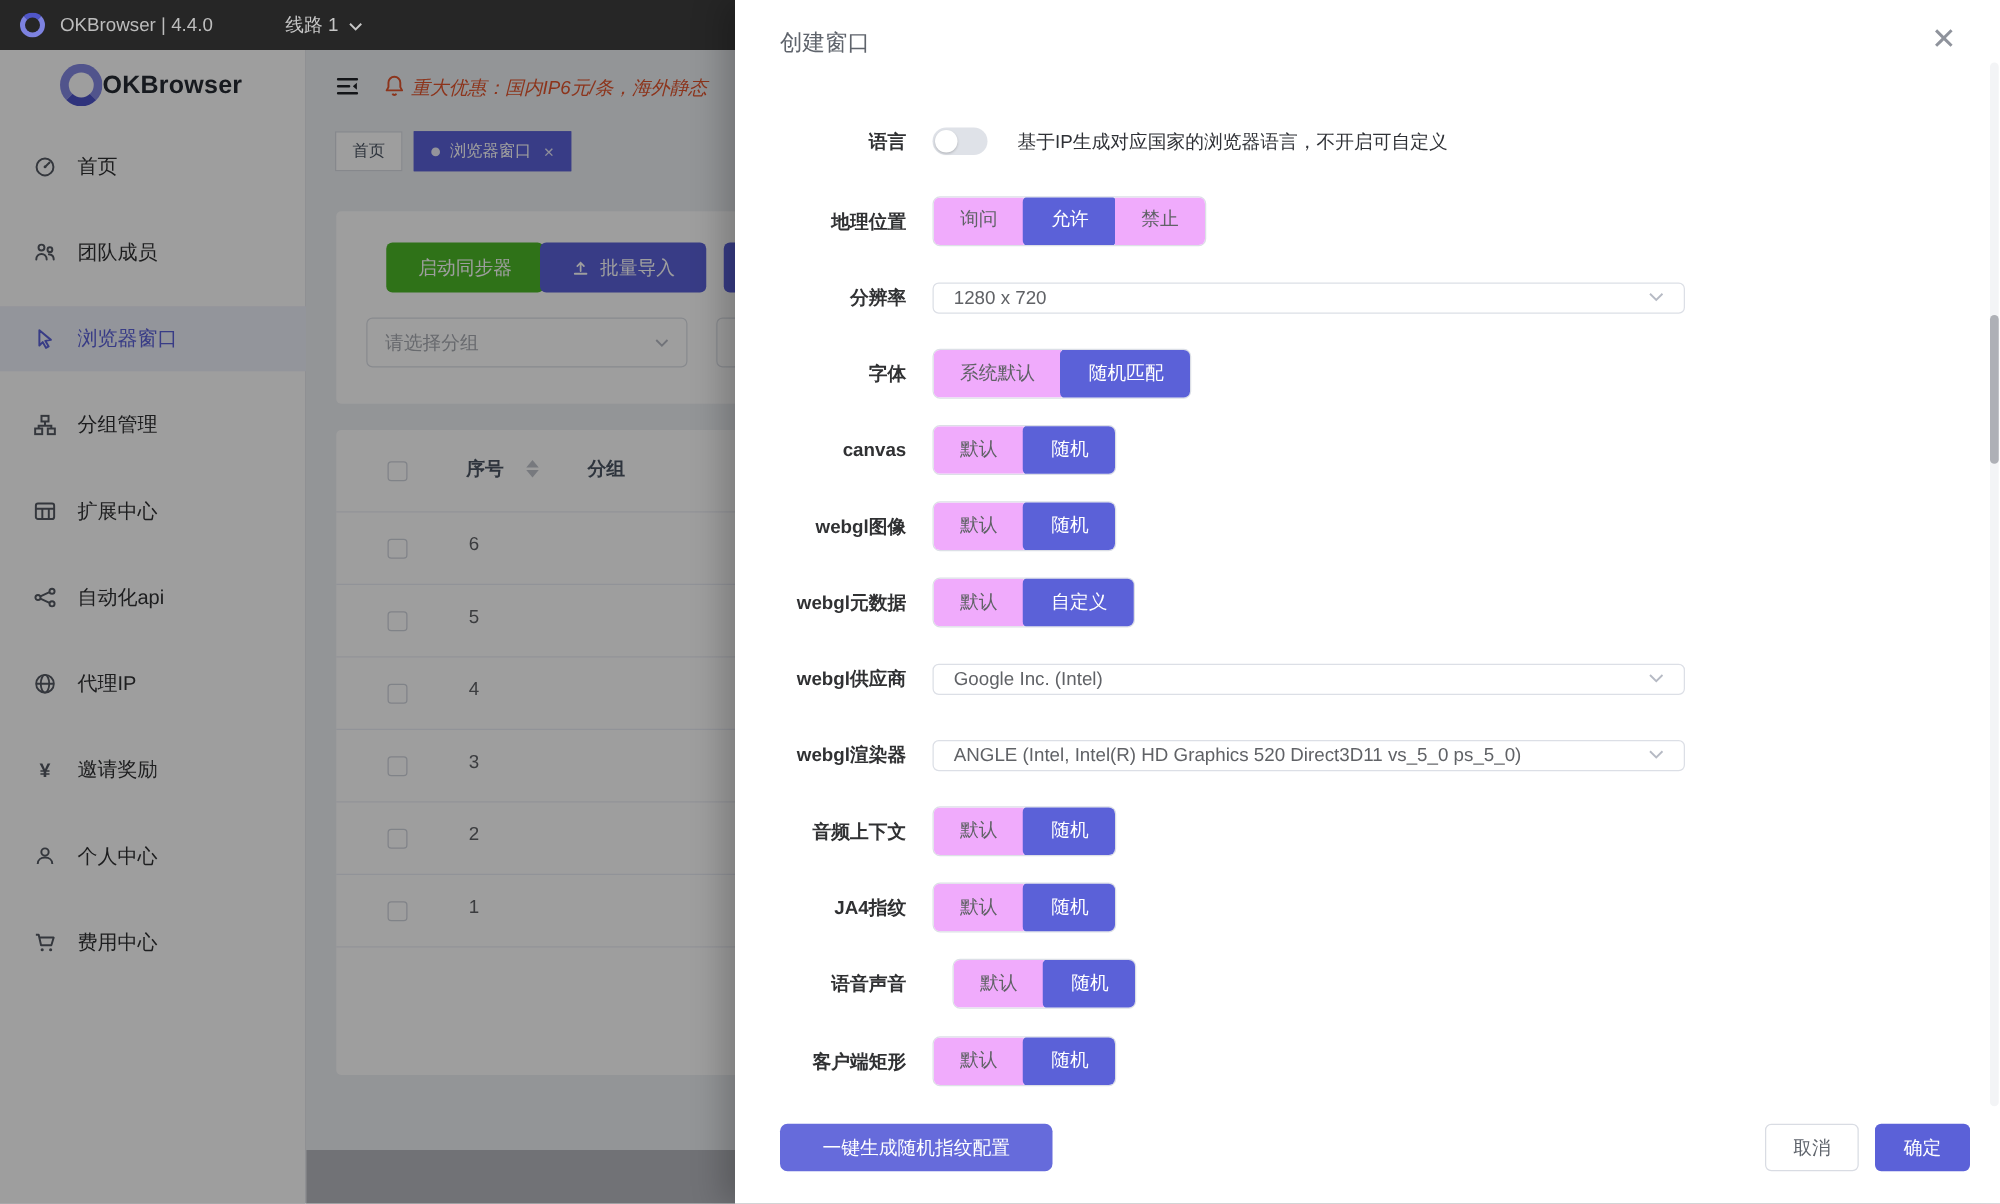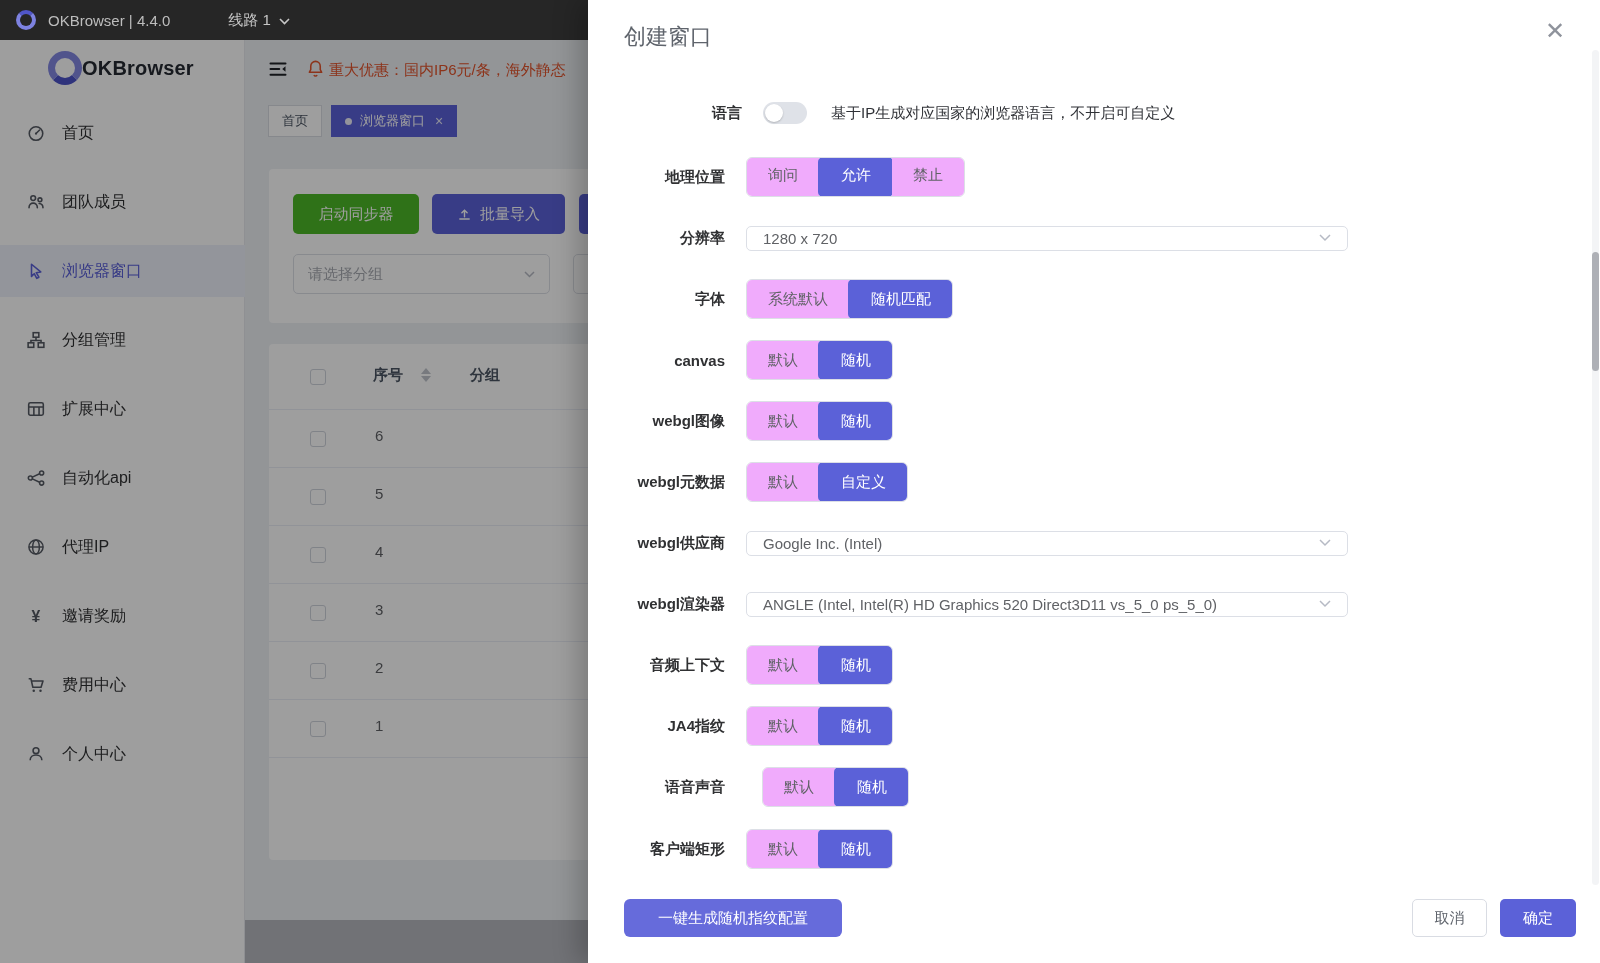--- a/index.html
+++ b/index.html
@@ -33,30 +33,30 @@
   .mitem .mlabeltxt{font-size:16px;margin-left:16px;}
   .mitem.active{background:#eef0fa;color:var(--primary);}
   .mitem.active .micon{color:var(--primary);}
   .mitem.active .mlabeltxt{color:var(--primary);}
 
   
   .content{position:absolute;left:245px;top:40px;width:1355px;height:923px;background:#eef0f4;overflow:hidden;}
   .toolbar{position:absolute;left:0;top:0;width:100%;height:60px;background:#eef0f4;}
   .hamburger{position:absolute;left:23px;top:19px;color:#1f2227;}
   .bell{position:absolute;left:61px;top:19px;color:var(--notice);}
-  .notice-text{position:absolute;left:84px;top:21px;font-size:15px;color:var(--notice);white-space:nowrap;}
+  .notice-text{position:absolute;left:84px;top:21px;font-size:15px;color:var(--notice);white-space:nowrap;font-style:italic;}
   .tabs{position:absolute;left:23px;top:65px;height:32px;display:flex;gap:9px;}
   .tab{height:32px;display:flex;align-items:center;padding:0 13px;font-size:13px;background:#fff;border:1px solid #d8dce3;color:#4b5563;cursor:pointer;}
   .tab.active{background:var(--primary);border-color:var(--primary);color:#fff;gap:8px;}
   .tab .tabdot{width:7px;height:7px;border-radius:50%;background:#fff;opacity:.9;}
   .tab .tabclose{font-size:14px;opacity:.85;margin-left:2px;}
   .card{position:absolute;background:#fff;border-radius:4px;}
   #card-actions{left:24px;top:129px;width:1080px;height:154px;}
   .btn{position:absolute;height:40px;border:none;border-radius:5px;color:#fff;font-size:15px;cursor:pointer;display:flex;align-items:center;justify-content:center;gap:8px;font-family:inherit;}
-  .btn-green{left:24px;top:25px;width:126px;background:var(--green);}
+  .btn-green{left:40px;top:25px;width:126px;background:var(--green);}
   .btn-import{left:163px;top:25px;width:133px;background:var(--primary);}
   .btn-partial{left:310px;top:25px;width:120px;background:var(--primary);}
   .fselect{position:absolute;height:40px;background:#fff;border:1px solid var(--border);border-radius:5px;display:flex;align-items:center;padding:0 14px;font-size:15px;color:var(--ph);cursor:pointer;}
   .fselect .chev{margin-left:auto;}
   #fsel1{left:24px;top:85px;width:257px;}
   #fsel2{left:304px;top:85px;width:257px;}
   #card-table{left:24px;top:304px;width:1080px;height:516px;}
   .thead{position:absolute;left:0;top:0;width:100%;height:66px;border-bottom:1px solid #ebeef5;}
   .checkbox{position:absolute;width:16px;height:16px;border:1px solid #cfd3dc;border-radius:3px;background:#fff;cursor:pointer;}
   .th-index{position:absolute;left:104px;top:22px;font-size:15px;font-weight:700;color:#4b5563;}
@@ -67,21 +67,21 @@
   .th-group{position:absolute;left:201px;top:22px;font-size:15px;font-weight:700;color:#4b5563;}
   .trow{position:absolute;left:0;width:100%;height:58px;border-bottom:1px solid #ebeef5;}
   .trow .num{position:absolute;left:106px;top:17px;font-size:15px;color:var(--text2);}
   .bottomband{position:absolute;left:0;top:880px;width:100%;height:43px;background:#b7b9bf;}
 
   
   .dim{position:absolute;left:0;top:40px;width:588px;height:923px;background:rgba(0,0,0,.38);z-index:50;}
 
   
   .drawer{position:absolute;left:588px;top:0;width:1012px;height:963px;background:#fff;z-index:100;box-shadow:-10px 0 24px rgba(0,0,0,.22);}
-  .dtitle{position:absolute;left:36px;top:22px;font-size:22px;color:#5f646c;}
+  .dtitle{position:absolute;left:36px;top:22px;font-size:18px;color:#5f646c;}
   .dclose{position:absolute;left:952px;top:16px;width:30px;height:30px;font-size:24px;color:#8f939c;display:flex;align-items:center;justify-content:center;cursor:pointer;font-weight:300;}
   .mrow{position:absolute;left:0;width:1012px;height:40px;display:flex;align-items:center;}
   .mlabel{width:137px;text-align:right;font-size:15px;font-weight:700;color:var(--text);flex:0 0 137px;}
   .mctrl{margin-left:21px;display:flex;align-items:center;justify-content:flex-end;}
   .switch{width:44px;height:22px;border-radius:11px;background:#dfe2e8;position:relative;cursor:pointer;}
   .switch .knob{position:absolute;left:2px;top:2px;width:18px;height:18px;border-radius:50%;background:#fff;box-shadow:0 1px 2px rgba(0,0,0,.2);}
   .hint{font-size:15px;color:#2f3136;margin-left:24px;white-space:nowrap;}
   .seg{display:inline-flex;height:40px;border:1px solid var(--border);border-radius:6px;overflow:hidden;background:#fff;}
   .seg .opt{padding:0 21px;line-height:38px;font-size:15px;color:var(--text2);background:#f0abfc;border-left:1px solid var(--border);cursor:pointer;white-space:nowrap;}
   .seg .opt:first-child{border-left:none;}
@@ -202,37 +202,37 @@
         <span class="micon">
           <svg width="18" height="18" viewBox="0 0 16 16">
               <text x="8" y="13" text-anchor="middle" font-size="14" font-weight="bold" fill="currentColor">¥</text>
             </svg>
         </span>
         <span class="mlabeltxt">邀请奖励</span>
       </div>
 
       <div class="mitem">
         <span class="micon">
+          <svg width="18" height="18" viewBox="0 0 16 16" fill="none" stroke="currentColor" stroke-width="1.4">
+              <circle cx="8" cy="5" r="2.6"></circle>
+              <path d="M2.8 13.5c0-2.9 2.3-4.6 5.2-4.6s5.2 1.7 5.2 4.6"></path>
+            </svg>
+        </span>
+        <span class="mlabeltxt">个人中心</span>
+      </div>
+
+      <div class="mitem">
+        <span class="micon">
           <svg width="18" height="18" viewBox="0 0 16 16" fill="none" stroke="currentColor" stroke-width="1.4" stroke-linejoin="round">
               <path d="M1.5 2.5h2l1.7 7.5h7.3l1.7-5.5H4.4"></path>
               <circle cx="6" cy="13.2" r="1.1" fill="currentColor" stroke="none"></circle>
               <circle cx="12" cy="13.2" r="1.1" fill="currentColor" stroke="none"></circle>
             </svg>
         </span>
         <span class="mlabeltxt">费用中心</span>
-      </div>
-
-      <div class="mitem">
-        <span class="micon">
-          <svg width="18" height="18" viewBox="0 0 16 16" fill="none" stroke="currentColor" stroke-width="1.4">
-              <circle cx="8" cy="5" r="2.6"></circle>
-              <path d="M2.8 13.5c0-2.9 2.3-4.6 5.2-4.6s5.2 1.7 5.2 4.6"></path>
-            </svg>
-        </span>
-        <span class="mlabeltxt">个人中心</span>
       </div>
 
 
     </div>
   </div>
 
   <div class="content">
     <div class="toolbar">
       <span class="hamburger">
         <svg width="20" height="20" viewBox="0 0 16 16" fill="none" stroke="currentColor" stroke-width="1.6" stroke-linecap="round">
@@ -318,21 +318,21 @@
 
     <div class="bottomband"></div>
   </div>
 
   <div class="dim"></div>
 
   <div class="drawer">
     <div class="dtitle">创建窗口</div>
     <div class="dclose">✕</div>
 
-    <div class="mrow" style="top:93px;padding-left:17px;">
+    <div class="mrow" style="top:93px;">
       <div class="mlabel">语言</div>
       <div class="mctrl">
         <div class="switch">
             <div class="knob"></div>
           </div>
         <div class="hint">基于IP生成对应国家的浏览器语言，不开启可自定义</div>
       </div>
     </div>
 
     <div class="mrow" style="top:157px;font-family:Liberation Mono, monospace;">

